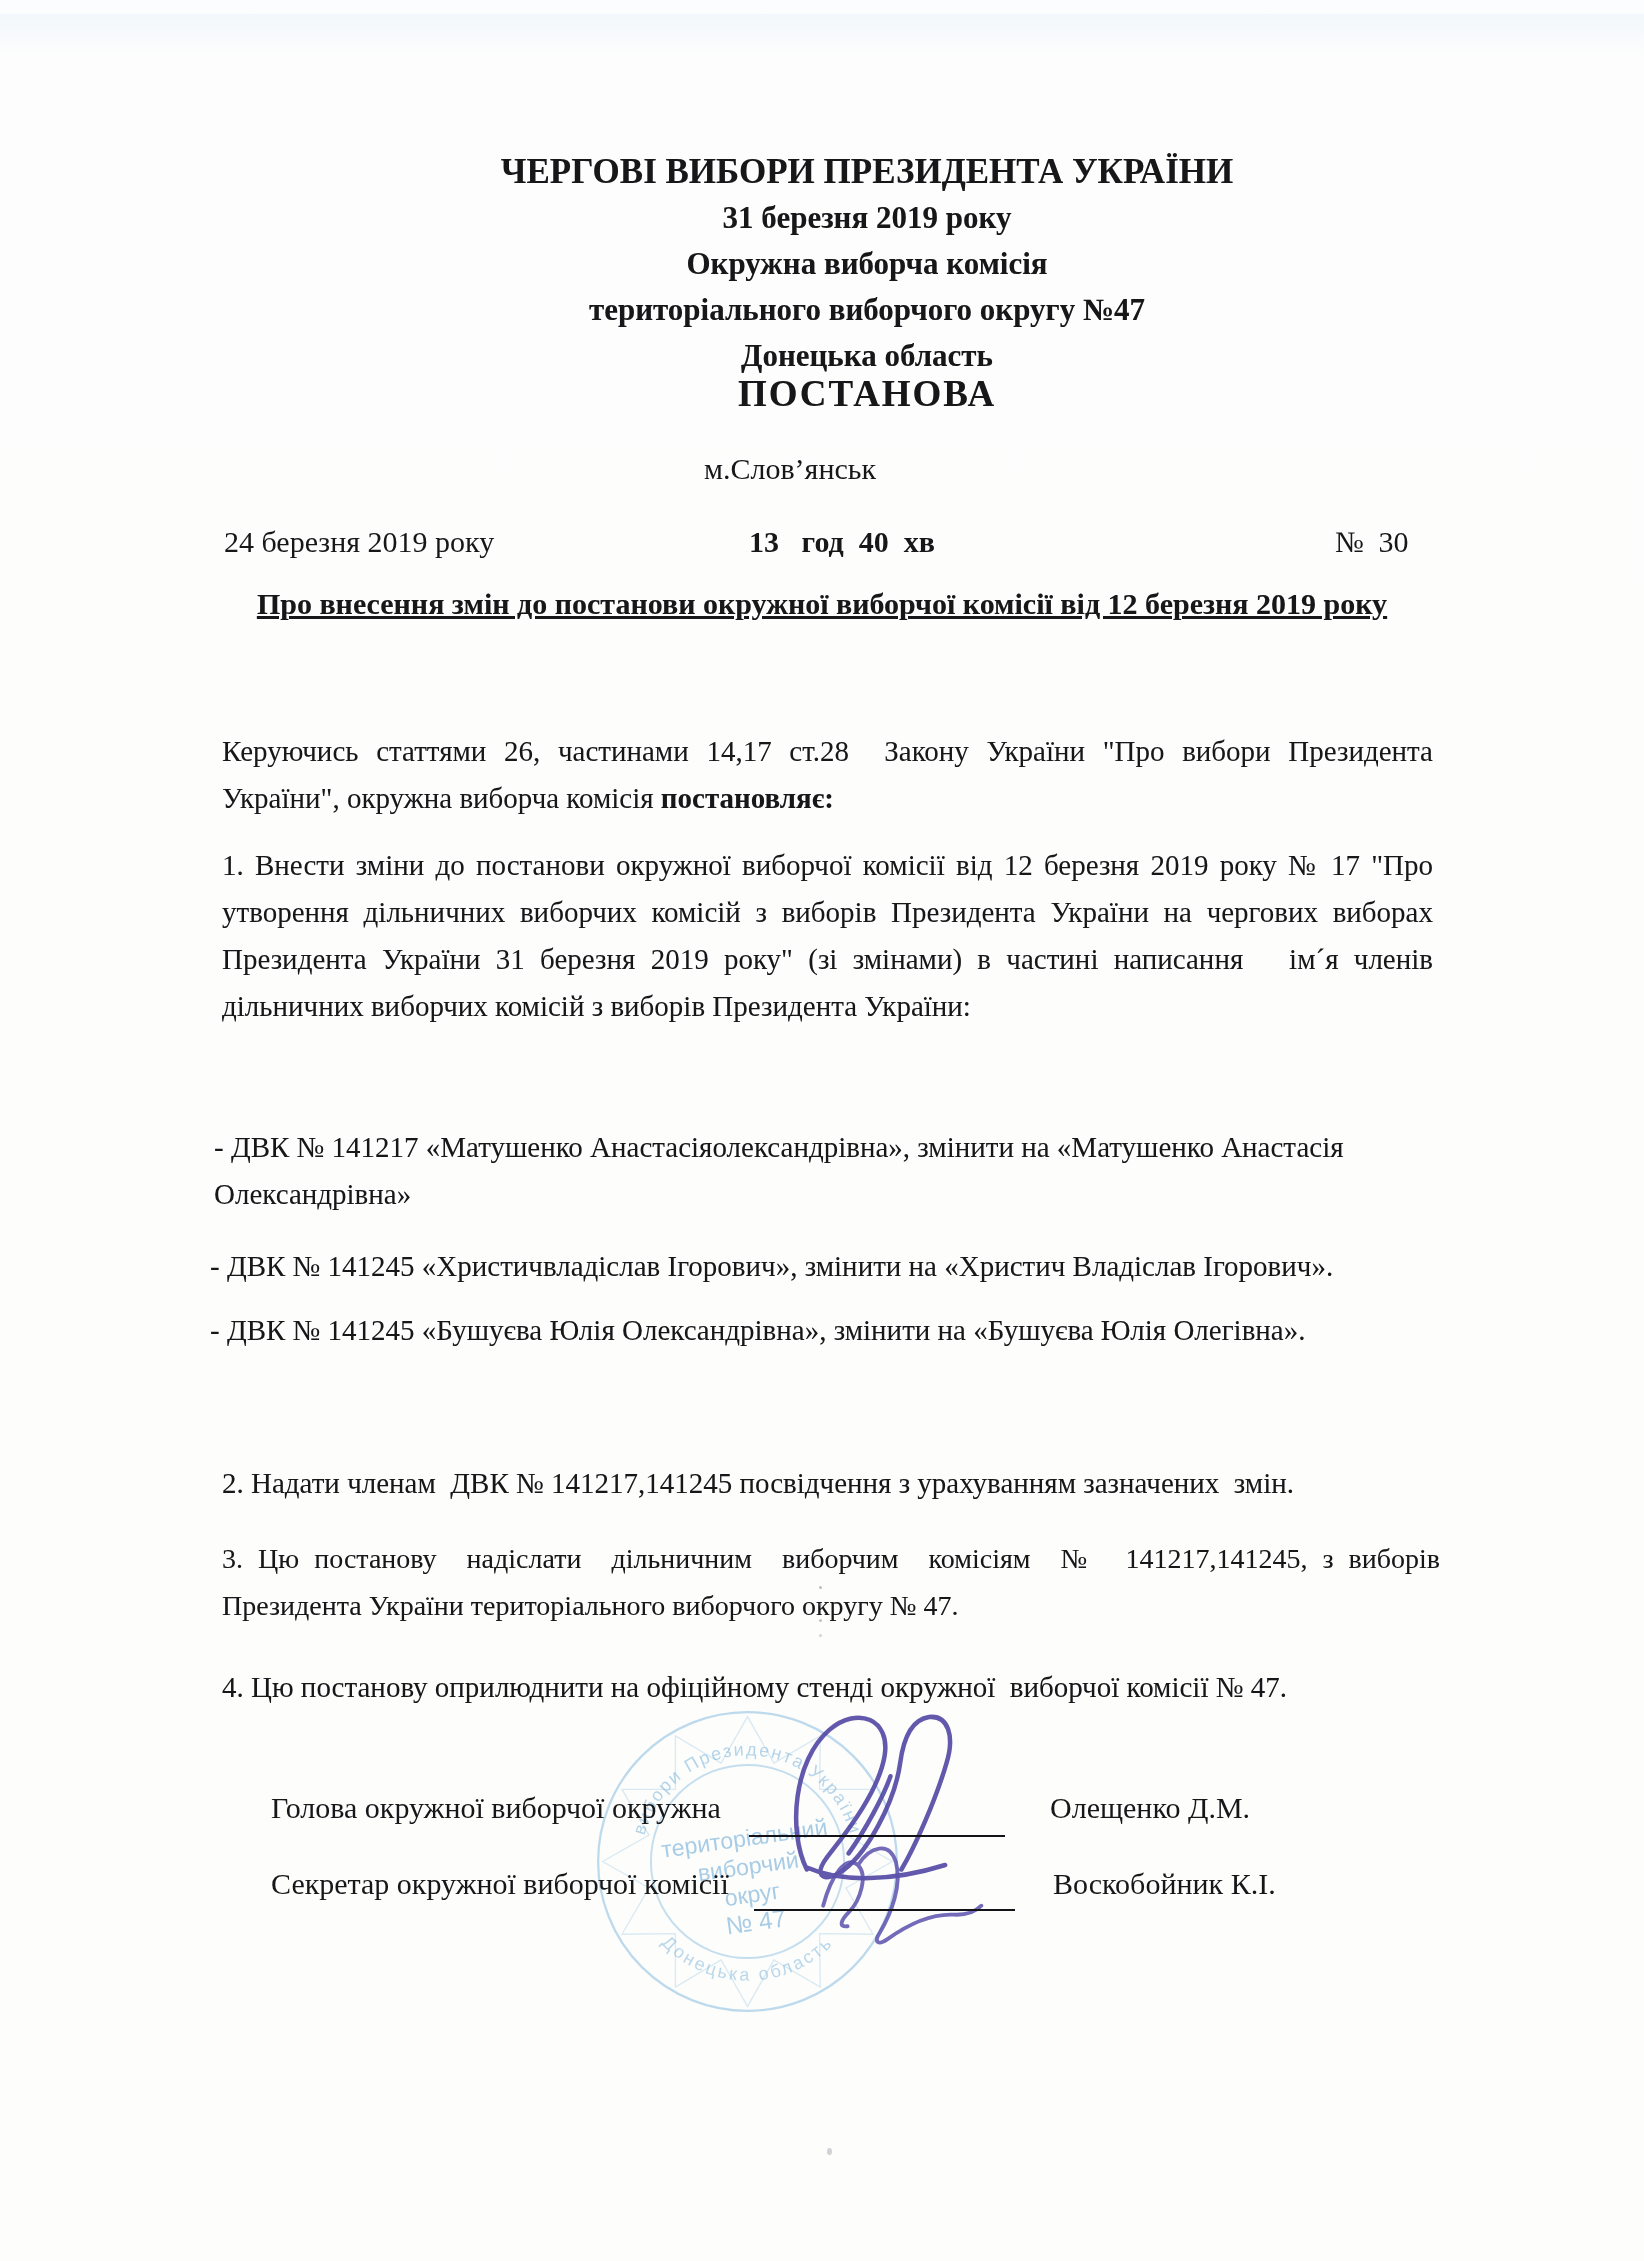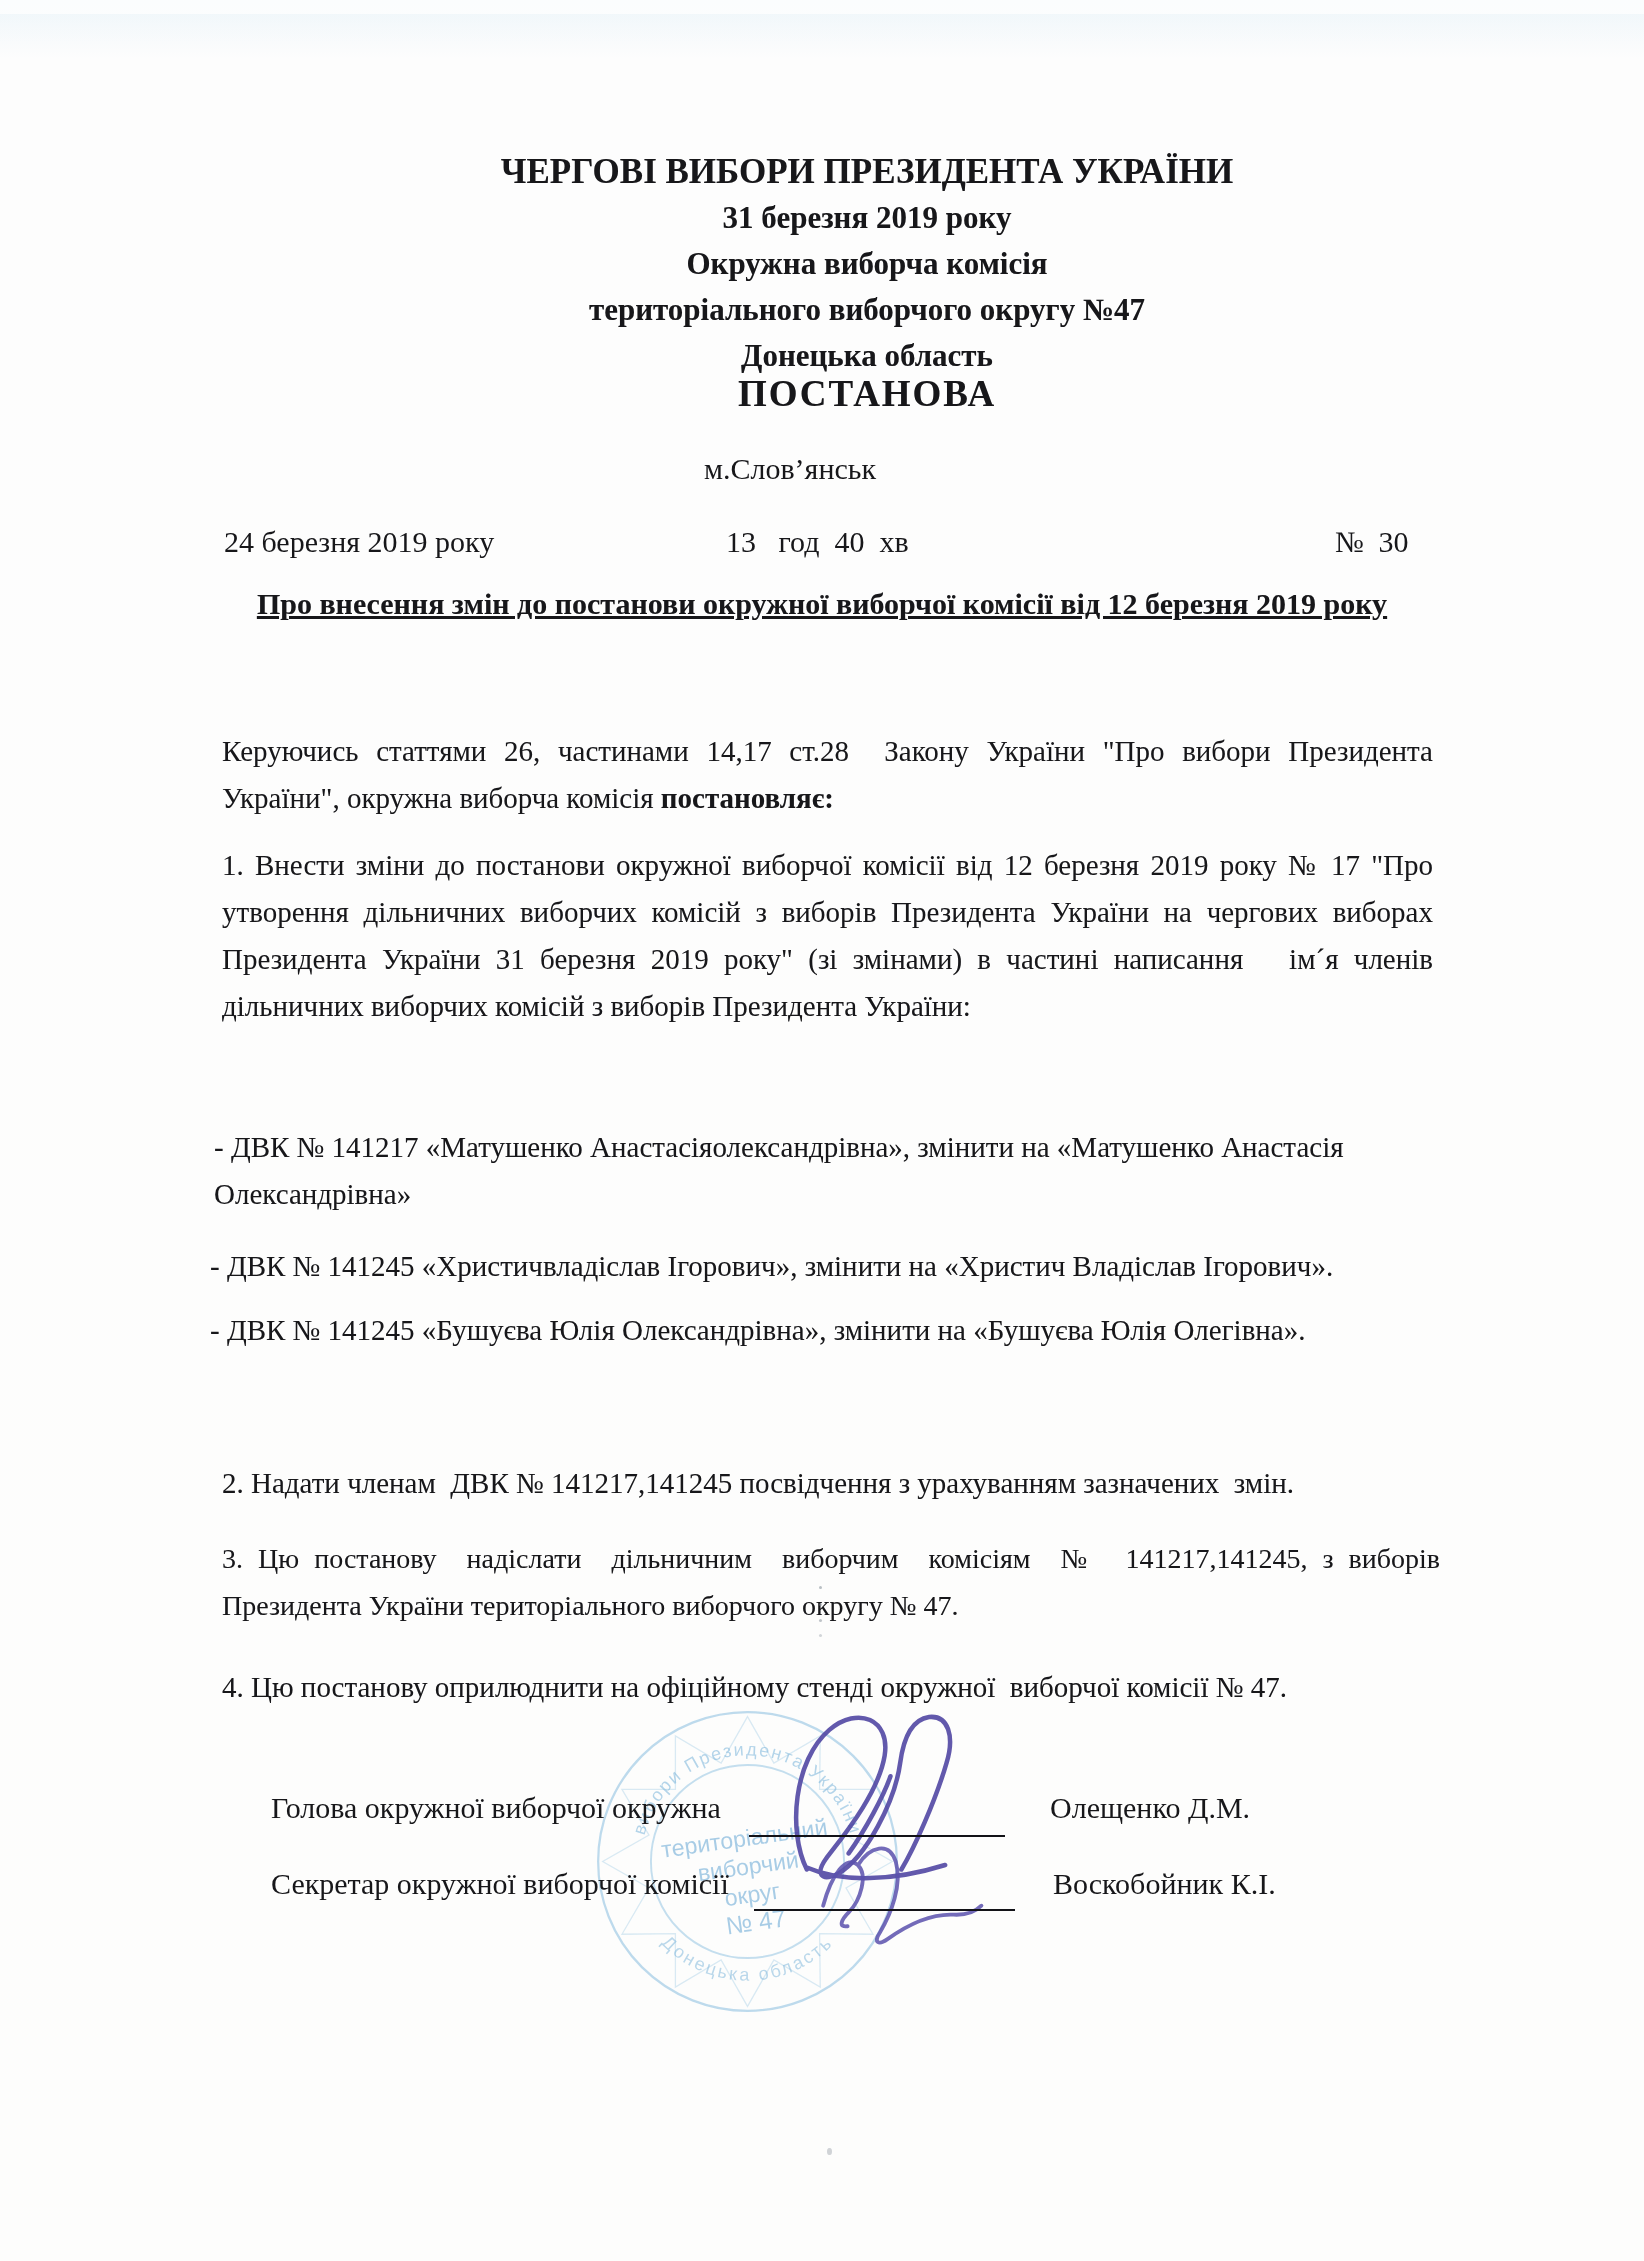--- a/index.html
+++ b/index.html
@@ -31,21 +31,21 @@
     transform:translateX(45px);
     text-shadow:0 0 0.6px rgba(20,20,25,.25);
   }
   .city{
     top:452px;
     font-size:30px;
     transform:translateX(-32px);
   }
   .meta-row{top:525px;font-size:30px;}
   .meta-date{left:224px;}
-  .meta-time{left:726px;white-space:pre;}
+  .meta-time{left:749px;white-space:pre;font-weight:bold;}
   .meta-number{left:1335px;white-space:pre;}
   .subject{
     top:583px;
     font-weight:bold;
     font-size:30px;
     line-height:41px;
     text-shadow:0 0 0.6px rgba(20,20,25,.25);
     text-decoration:underline;
   }
   .body-par{

